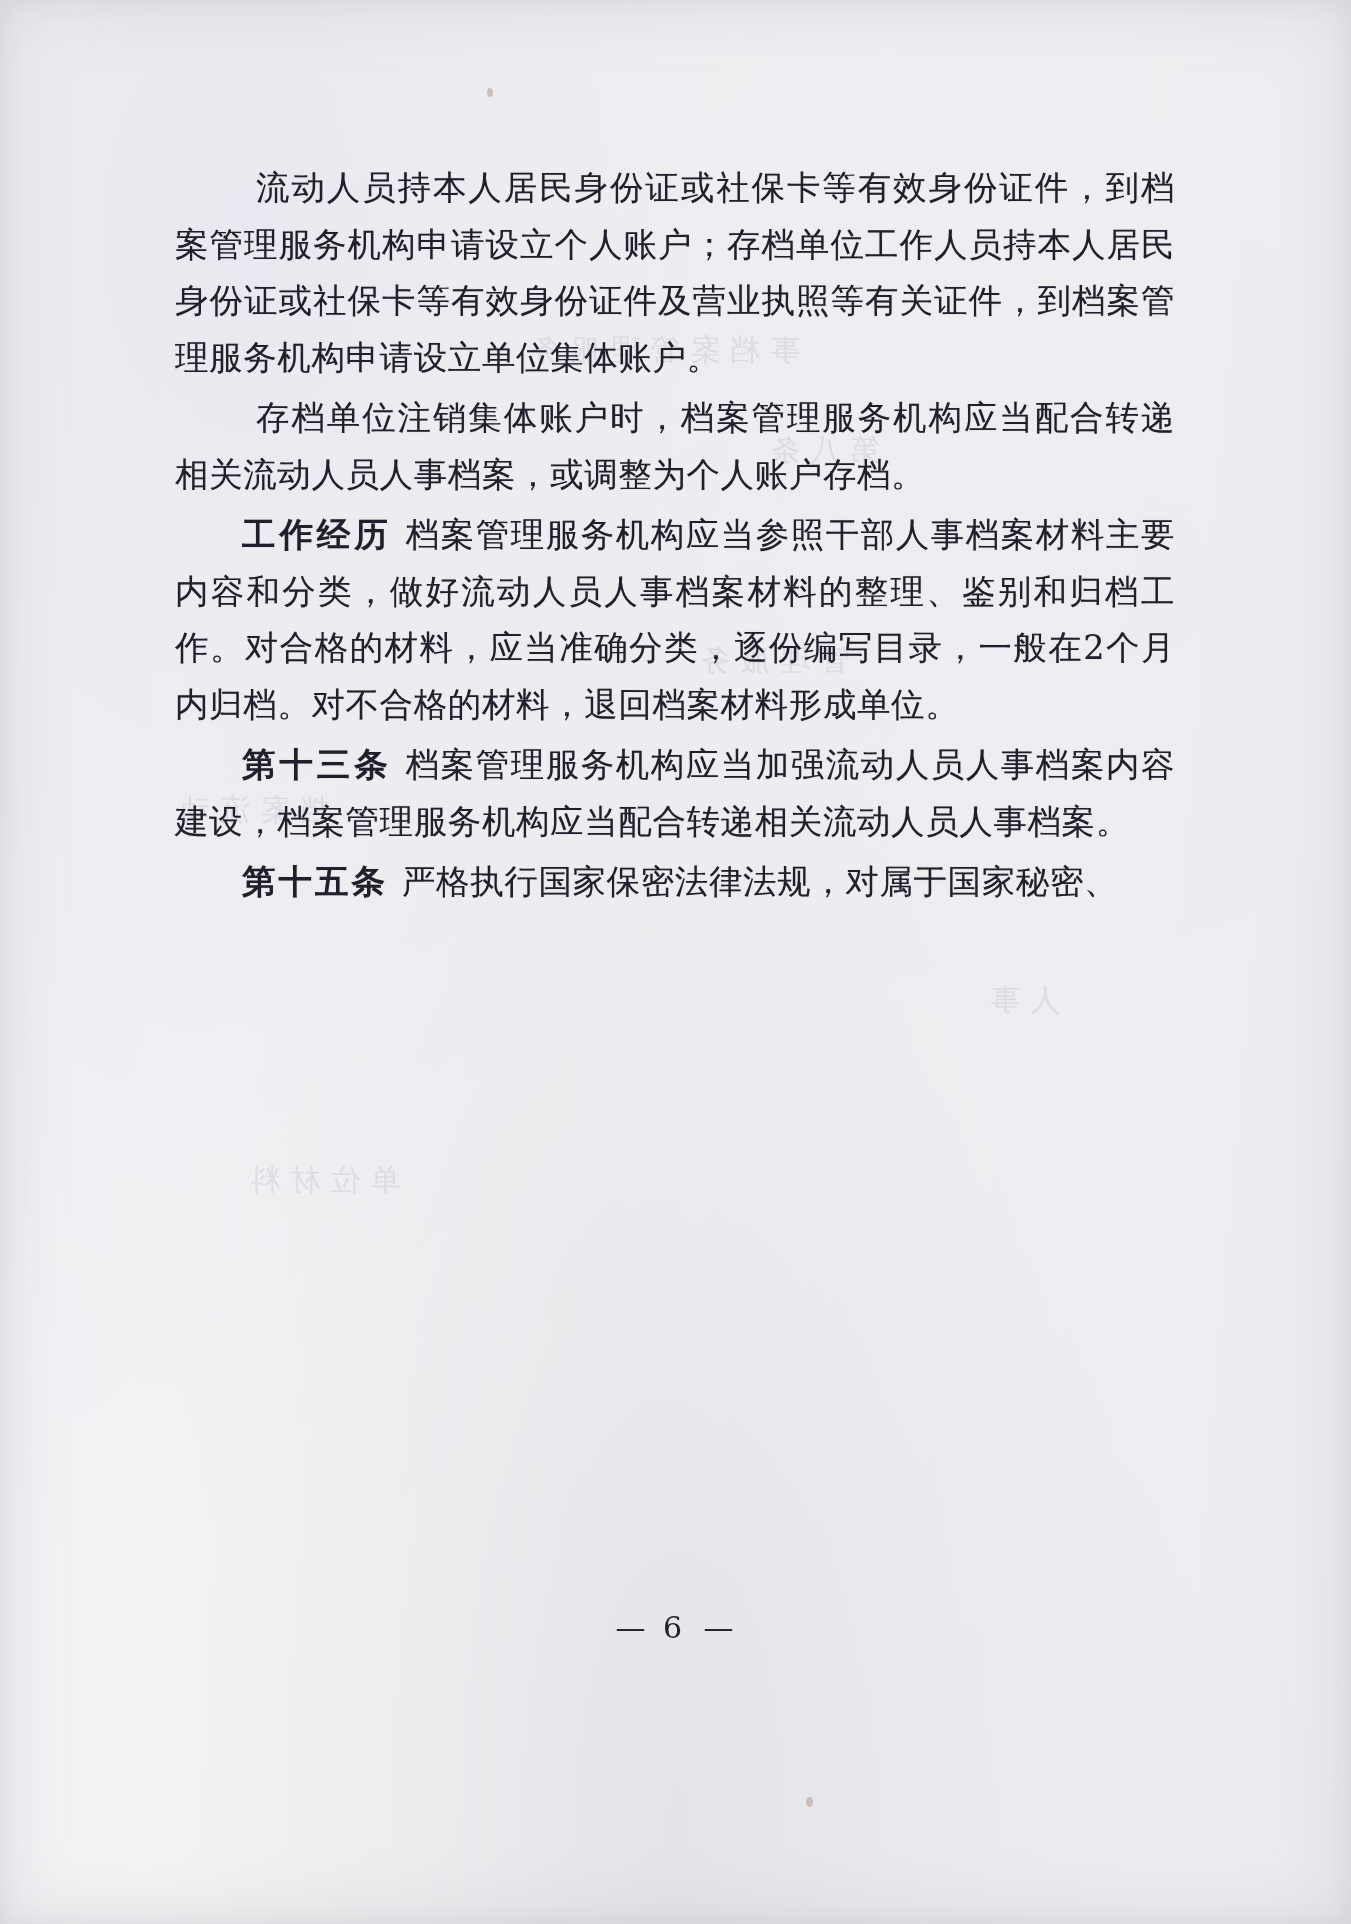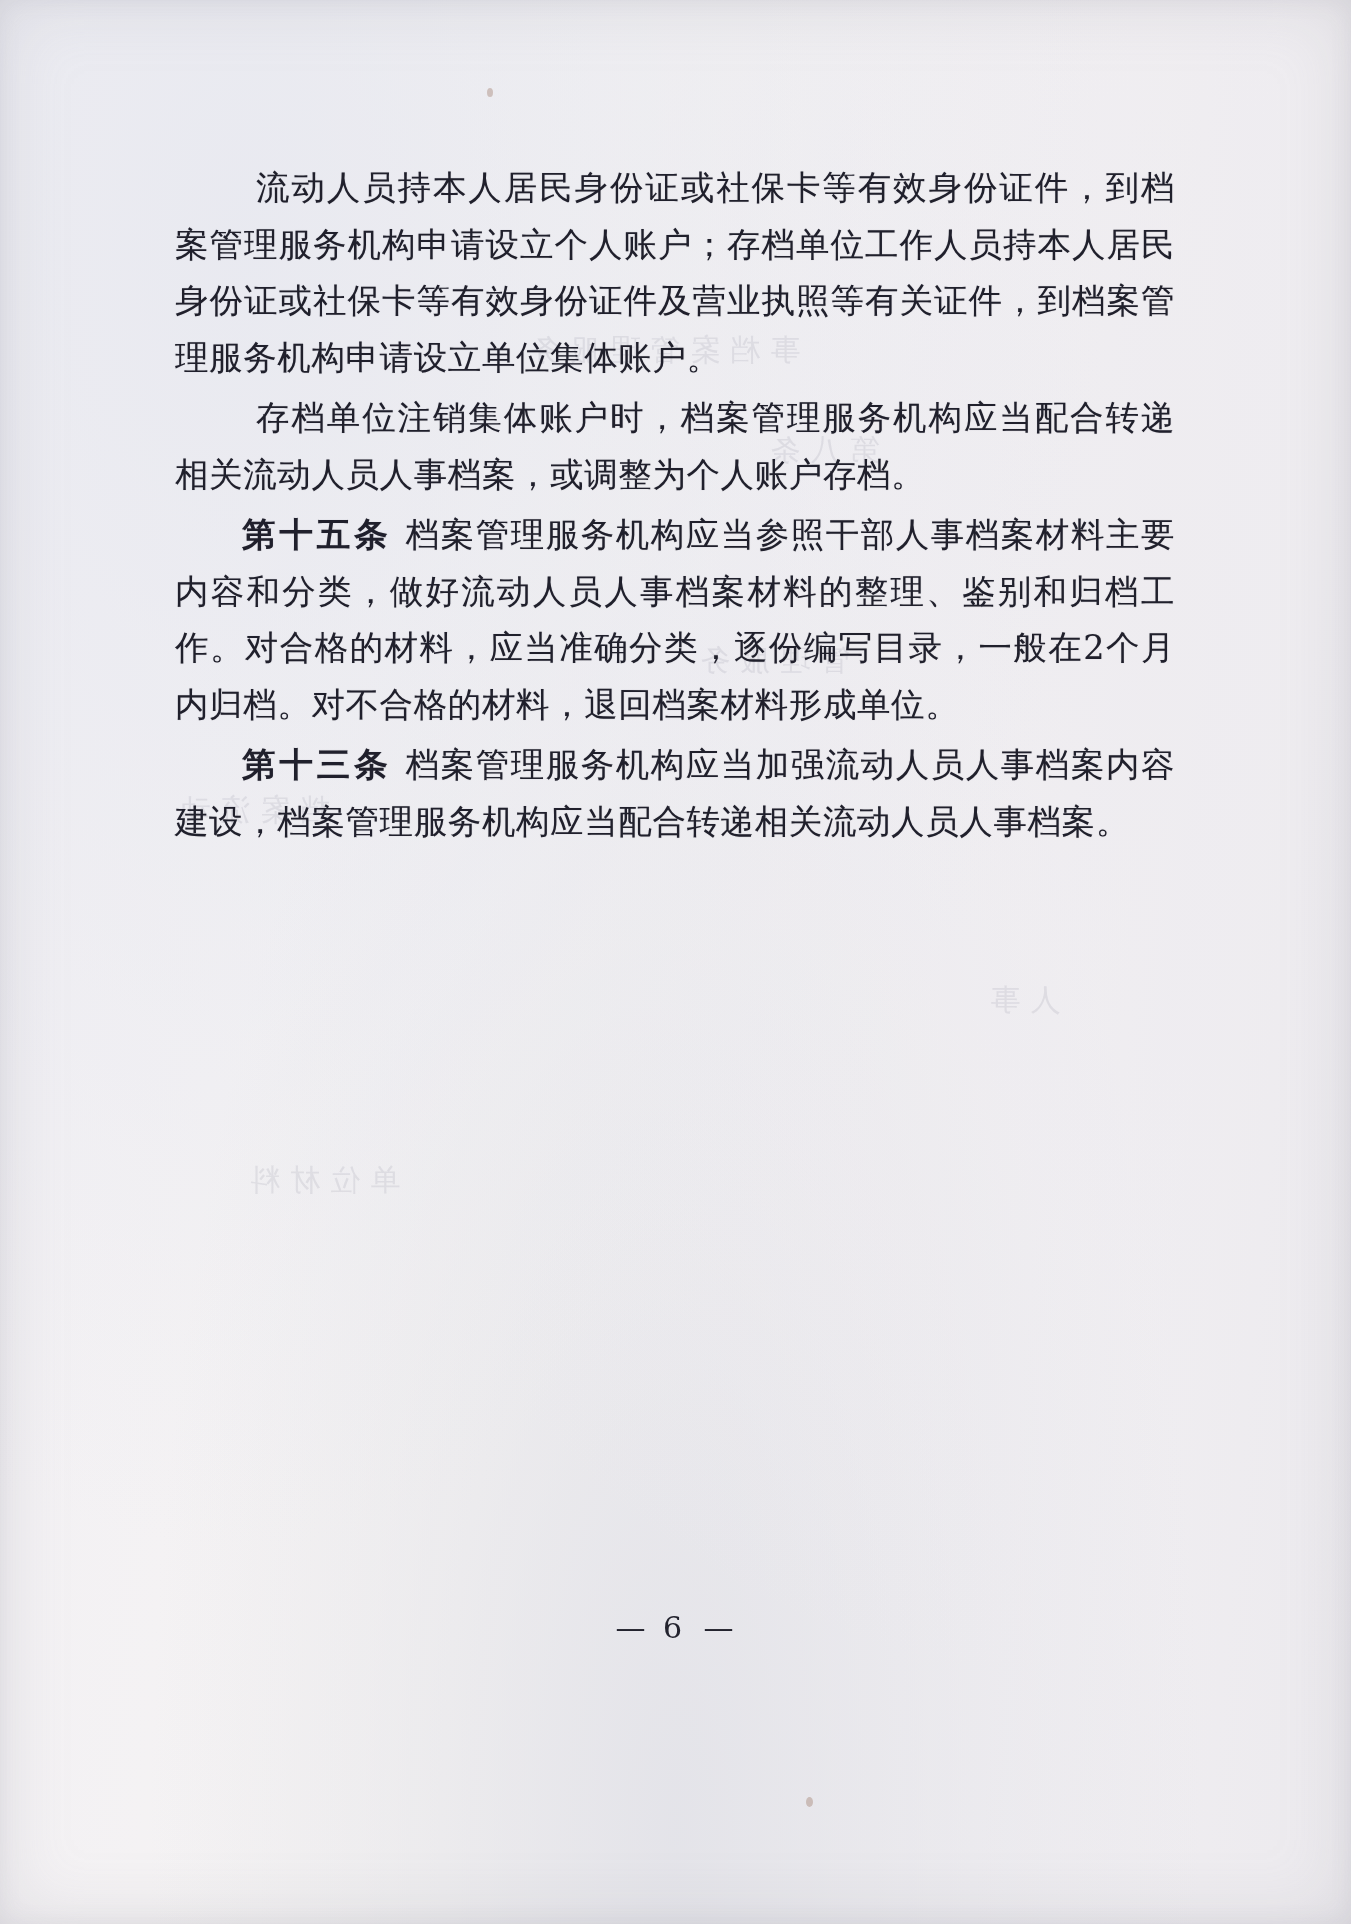--- a/index.html
+++ b/index.html
@@ -108,24 +108,27 @@
   <div class="speck" style="left:806px; top:1797px; width:7px; height:10px;"></div>
 
   <div class="content">
     <p class="para">
       <span class="art"></span><span>流动人员持本人居民身份证或社保卡等有效身份证件，到档案管理服务机构申请设立个人账户；存档单位工作人员持本人居民身份证或社保卡等有效身份证件及营业执照等有关证件，到档案管理服务机构申请设立单位集体账户。</span>
     </p>
     <p class="para">
       <span class="art"></span><span>存档单位注销集体账户时，档案管理服务机构应当配合转递相关流动人员人事档案，或调整为个人账户存档。</span>
     </p>
     <p class="para">
-      <span class="art">第十五条</span><span>档案管理服务机构应当参照干部人事档案材料主要内容和分类，做好流动人员人事档案材料的整理、鉴别和归档工作。对合格的材料，应当准确分类，逐份编写目录，一般在2个月内归档。对不合格的材料，退回档案材料形成单位。</span>
+      <span class="art">工作经历</span><span>档案管理服务机构应当参照干部人事档案材料主要内容和分类，做好流动人员人事档案材料的整理、鉴别和归档工作。对合格的材料，应当准确分类，逐份编写目录，一般在2个月内归档。对不合格的材料，退回档案材料形成单位。</span>
     </p>
     <p class="para">
       <span class="art">第十三条</span><span>档案管理服务机构应当加强流动人员人事档案内容建设，档案管理服务机构应当配合转递相关流动人员人事档案。</span>
+    </p>
+    <p class="para">
+      <span class="art">第十五条</span><span>严格执行国家保密法律法规，对属于国家秘密、</span>
     </p>
   </div>
 
   <div class="footer">
     <span class="dash">—</span>
     <span>6</span>
     <span class="dash">—</span>
   </div>
 
   <div class="edge-shadow"></div>

